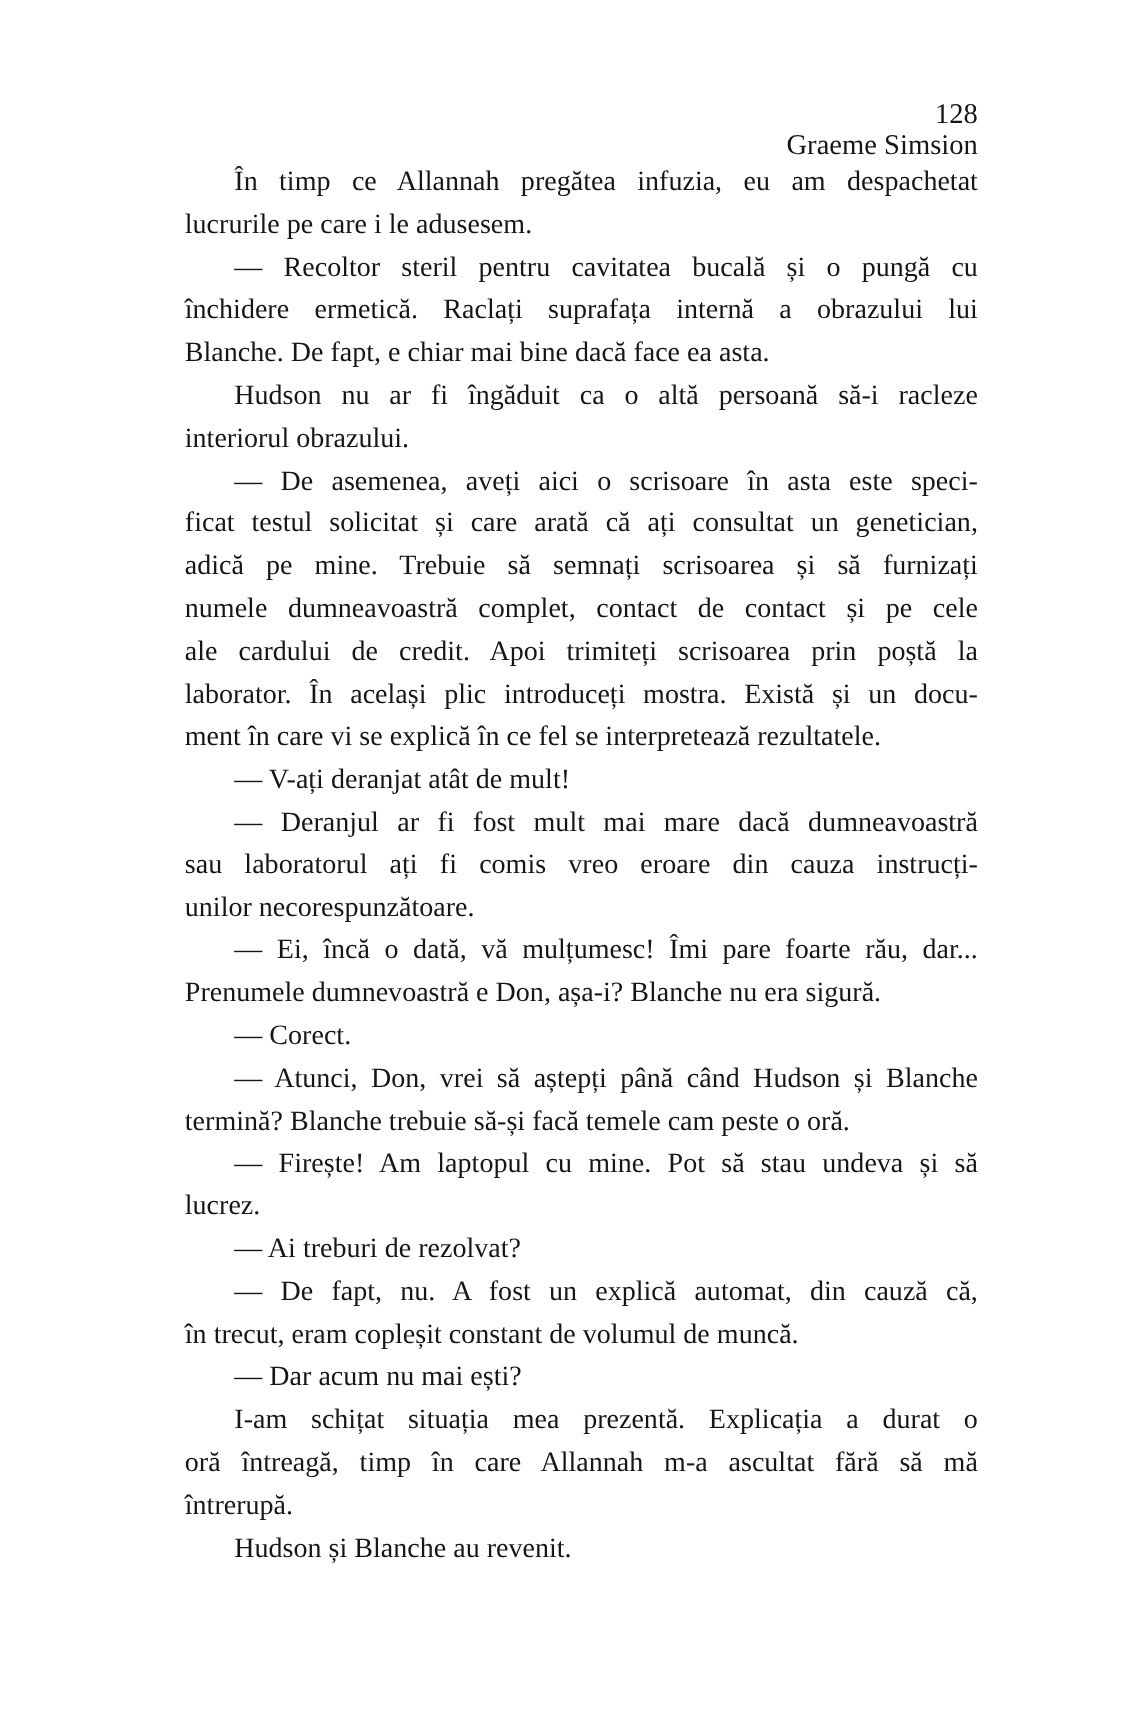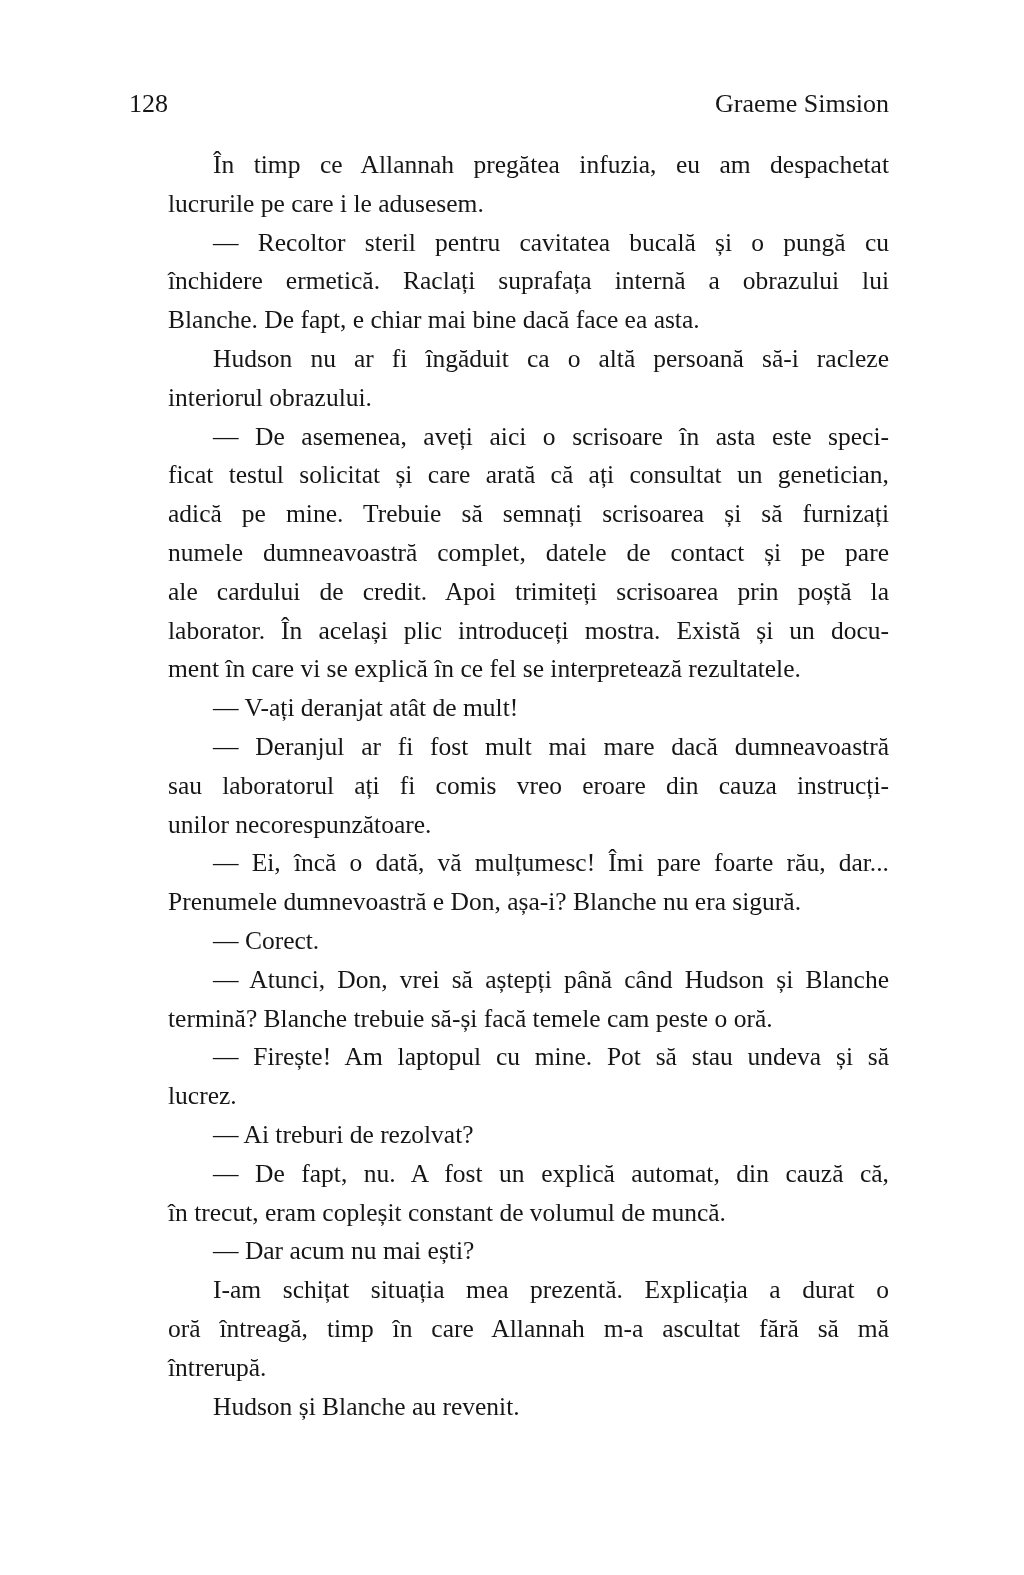--- a/index.html
+++ b/index.html
@@ -24,20 +24,21 @@
     position: absolute;
     left: 129px;
     width: 760px;
     top: 90px;
     display: flex;
     justify-content: space-between;
     align-items: flex-end;
     font-size: 26px;
     line-height: 28px;
     white-space: nowrap;
+    flex-direction: column;
   }
   .running-header .author {
   }
   .text-body {
     position: absolute;
     left: 129px;
     width: 760px;
     top: 146px;
     font-size: 25.5px;
     line-height: 38.8px;
@@ -67,21 +68,21 @@
       <div class="line indent just">În timp ce Allannah pregătea infuzia, eu am despachetat</div>
       <div class="line">lucrurile pe care i le adusesem.</div>
       <div class="line indent just">— Recoltor steril pentru cavitatea bucală și o pungă cu</div>
       <div class="line just">închidere ermetică. Raclați suprafața internă a obrazului lui</div>
       <div class="line">Blanche. De fapt, e chiar mai bine dacă face ea asta.</div>
       <div class="line indent just">Hudson nu ar fi îngăduit ca o altă persoană să-i racleze</div>
       <div class="line">interiorul obrazului.</div>
       <div class="line indent just">— De asemenea, aveți aici o scrisoare în asta este speci-</div>
       <div class="line just">ficat testul solicitat și care arată că ați consultat un genetician,</div>
       <div class="line just">adică pe mine. Trebuie să semnați scrisoarea și să furnizați</div>
-      <div class="line just">numele dumneavoastră complet, datele de contact și pe pare</div>
+      <div class="line just">numele dumneavoastră complet, contact de contact și pe cele</div>
       <div class="line just">ale cardului de credit. Apoi trimiteți scrisoarea prin poștă la</div>
       <div class="line just">laborator. În același plic introduceți mostra. Există și un docu-</div>
       <div class="line">ment în care vi se explică în ce fel se interpretează rezultatele.</div>
       <div class="line indent">— V-ați deranjat atât de mult!</div>
       <div class="line indent just">— Deranjul ar fi fost mult mai mare dacă dumneavoastră</div>
       <div class="line just">sau laboratorul ați fi comis vreo eroare din cauza instrucți-</div>
       <div class="line">unilor necorespunzătoare.</div>
       <div class="line indent just">— Ei, încă o dată, vă mulțumesc! Îmi pare foarte rău, dar...</div>
       <div class="line">Prenumele dumnevoastră e Don, așa-i? Blanche nu era sigură.</div>
       <div class="line indent">— Corect.</div>

